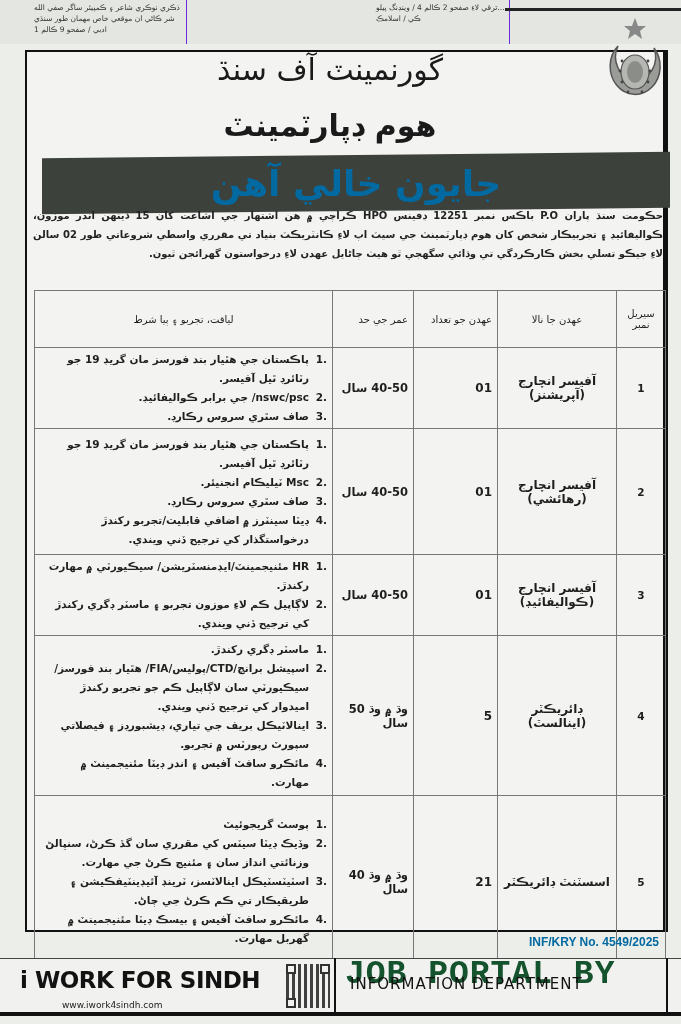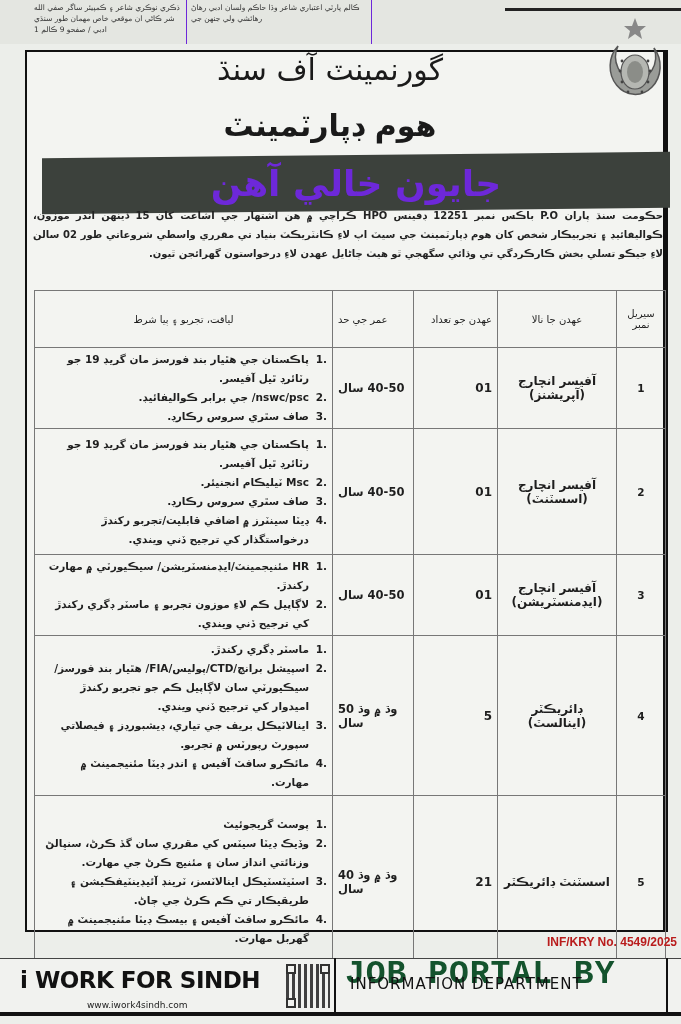--- a/index.html
+++ b/index.html
@@ -35,59 +35,59 @@
   .title2 {
     position:absolute; left:120px; width:420px; top:108px; text-align:center;
     direction:rtl; font-size:30px; font-weight:bold; color:#1a1a1a;
   }
   .banner {
     position:absolute; left:42px; top:155px; width:628px; height:56px;
     background:#3c413c; transform:skewY(-0.6deg);
   }
   .banner-text {
     position:absolute; left:42px; top:157px; width:628px; height:54px;
-    text-align:center; direction:rtl; color:#6d28d9; font-size:36px; font-weight:bold;
+    text-align:center; direction:rtl; color:#0369a1; font-size:36px; font-weight:bold;
     line-height:54px;
   }
   .intro {
     position:absolute; left:33px; top:206px; width:630px; direction:rtl;
     text-align:justify; font-size:10px; line-height:19px; font-weight:bold; color:#222;
   }
   table.jobs {
     position:absolute; left:34px; top:290px; width:632px; border-collapse:collapse;
     direction:rtl; font-size:10.5px; font-weight:bold; color:#1e1e1e;
   }
   table.jobs td, table.jobs th {
     border:1px solid #777; vertical-align:middle; padding:2px 5px;
   }
   table.jobs th { font-weight:normal; font-size:10px; height:52px; }
   .c-serial { width:38px; text-align:center; }
   .c-post { width:108px; text-align:center; font-size:12px; }
   .c-count { width:73px; text-align:right; font-size:12px; }
-  .c-age { width:70px; text-align:left; font-size:11.5px; }
+  .c-age { width:70px; text-align:right; font-size:11.5px; }
   .c-qual { text-align:right;margin-top:24px; }
   .c-qual ol { margin:0; padding:0 18px 0 0; list-style:none; counter-reset:q; }
   .c-qual li { counter-increment:q; line-height:19px; position:relative;text-align:right; }
   .c-qual li::before {
     content:counter(q) ". "; position:absolute; right:-18px; top:0; direction:ltr;
   }
   .ref {
-    position:absolute; right:4px; top:935px; font-size:12px; font-weight:bold;
-    color:#b91c1c; font-family:"Liberation Sans Narrow","Liberation Sans", sans-serif;
+    position:absolute; right:22px; top:935px; font-size:12px; font-weight:bold;
+    color:#0369a1; font-family:"Liberation Sans Narrow","Liberation Sans", sans-serif;
   }
   .footer {
     position:absolute; left:0; top:958px; width:681px; height:58px;
     border-top:1px solid #444; border-bottom:4px solid #111; box-sizing:border-box;
     background:#f1f2ef;
   }
   .iwork {
     position:absolute; left:0; top:967px; font-size:23px; font-weight:900;
     color:#121212; font-family:"DejaVu Sans", sans-serif; letter-spacing:-0.5px;padding-left:20px;
   }
-  .url { position:absolute; left:62px; top:1000px; font-size:9px; color:#222;margin-left:25px; }
+  .url { position:absolute; left:62px; top:1000px; font-size:9px; color:#222; }
   .qr {
     position:absolute; left:286px; top:964px; width:44px; height:44px;
     background:
       repeating-linear-gradient(90deg,#222 0 3px,#f1f2ef 3px 6px),
       #f1f2ef;
     opacity:0.85;
   }
   .qr .fp { position:absolute; width:10px; height:10px; border:2px solid #111; background:#f1f2ef; box-sizing:border-box; }
   .portal-box {
     position:absolute; left:334px; top:958px; width:334px; height:54px;
@@ -99,21 +99,21 @@
   }
   .portal2 {
     position:absolute; left:350px; top:975px; font-size:15px; font-weight:400;
     letter-spacing:1px; color:#111; font-family:"DejaVu Sans", sans-serif;
   }
 </style>
 </head>
 <body>
 
 <div class="top-strip">
-  <div class="top-col" style="left:187px;width:185px;">ڪالم پارٽي اعتباري شاعر وڏا حاڪم ولسان ادبي رهاڻ رهائشي ولي جنهن جي</div>
+  <div class="top-col" style="left:372px;width:138px;">...ترقي لاءِ صفحو 2 ڪالم 4 / وينڊنگ پيلو ڪي / اسلامڪ</div>
   <div class="top-col" style="left:30px;width:157px;">ذڪري نوڪري شاعر ۽ ڪمپيئر ساگر صفي الله شر ڪاڻي ان موقعي خاص مهمان طور سنڌي ادبي / صفحو 9 ڪالم 1</div>
   <div class="top-rule"></div>
 </div>
 
 <div class="ad-frame"></div>
 
 <svg class="logo" viewBox="0 0 62 96">
   <polygon points="31,2 34,10 42,10 36,15 38,23 31,18 24,23 26,15 20,10 28,10" fill="#888"></polygon>
   <path d="M14,30 A25,28 0 1 0 50,32 A20,23 0 1 1 14,30 Z" fill="#9a9c98" stroke="#555" stroke-width="1.5"></path>
   <ellipse cx="31" cy="56" rx="14" ry="17" fill="#b5b7b2" stroke="#555" stroke-width="1.2"></ellipse>
@@ -164,39 +164,39 @@
           <li>nswc/psc/ جي برابر ڪواليفائيڊ.</li>
           <li>صاف سٿري سروس رڪارڊ.</li>
         </ol>
       </td>
     </tr>
 
     <tr style="height:126px">
       <td class="c-serial">2</td>
       <td class="c-post">
         <div>آفيسر انچارج</div>
-        <div>(اسسٽنٽ)</div>
+        <div>(رهائشي)</div>
       </td>
       <td class="c-count">01</td>
       <td class="c-age">40-50 سال</td>
       <td class="c-qual">
         <ol>
           <li>پاڪستان جي هٿيار بند فورسز مان گريڊ 19 جو رٽائرڊ ٿيل آفيسر.</li>
           <li>Msc ٽيليڪام انجنيئر.</li>
           <li>صاف سٿري سروس رڪارڊ.</li>
           <li>ڊيٽا سينٽرز ۾ اضافي قابليت/تجربو رکندڙ درخواستگذار کي ترجيح ڏني ويندي.</li>
         </ol>
       </td>
     </tr>
 
     <tr style="height:50px">
       <td class="c-serial">3</td>
       <td class="c-post">
         <div>آفيسر انچارج</div>
-        <div>(ايڊمنسٽريشن)</div>
+        <div>(ڪواليفائيڊ)</div>
       </td>
       <td class="c-count">01</td>
       <td class="c-age">40-50 سال</td>
       <td class="c-qual">
         <ol>
           <li>HR مئنيجمينٽ/ايڊمنسٽريشن/ سيڪيورٽي ۾ مهارت رکندڙ.</li>
           <li>لاڳاپيل ڪم لاءِ موزون تجربو ۽ ماسٽر ڊگري رکندڙ کي ترجيح ڏني ويندي.</li>
         </ol>
       </td>
     </tr>

